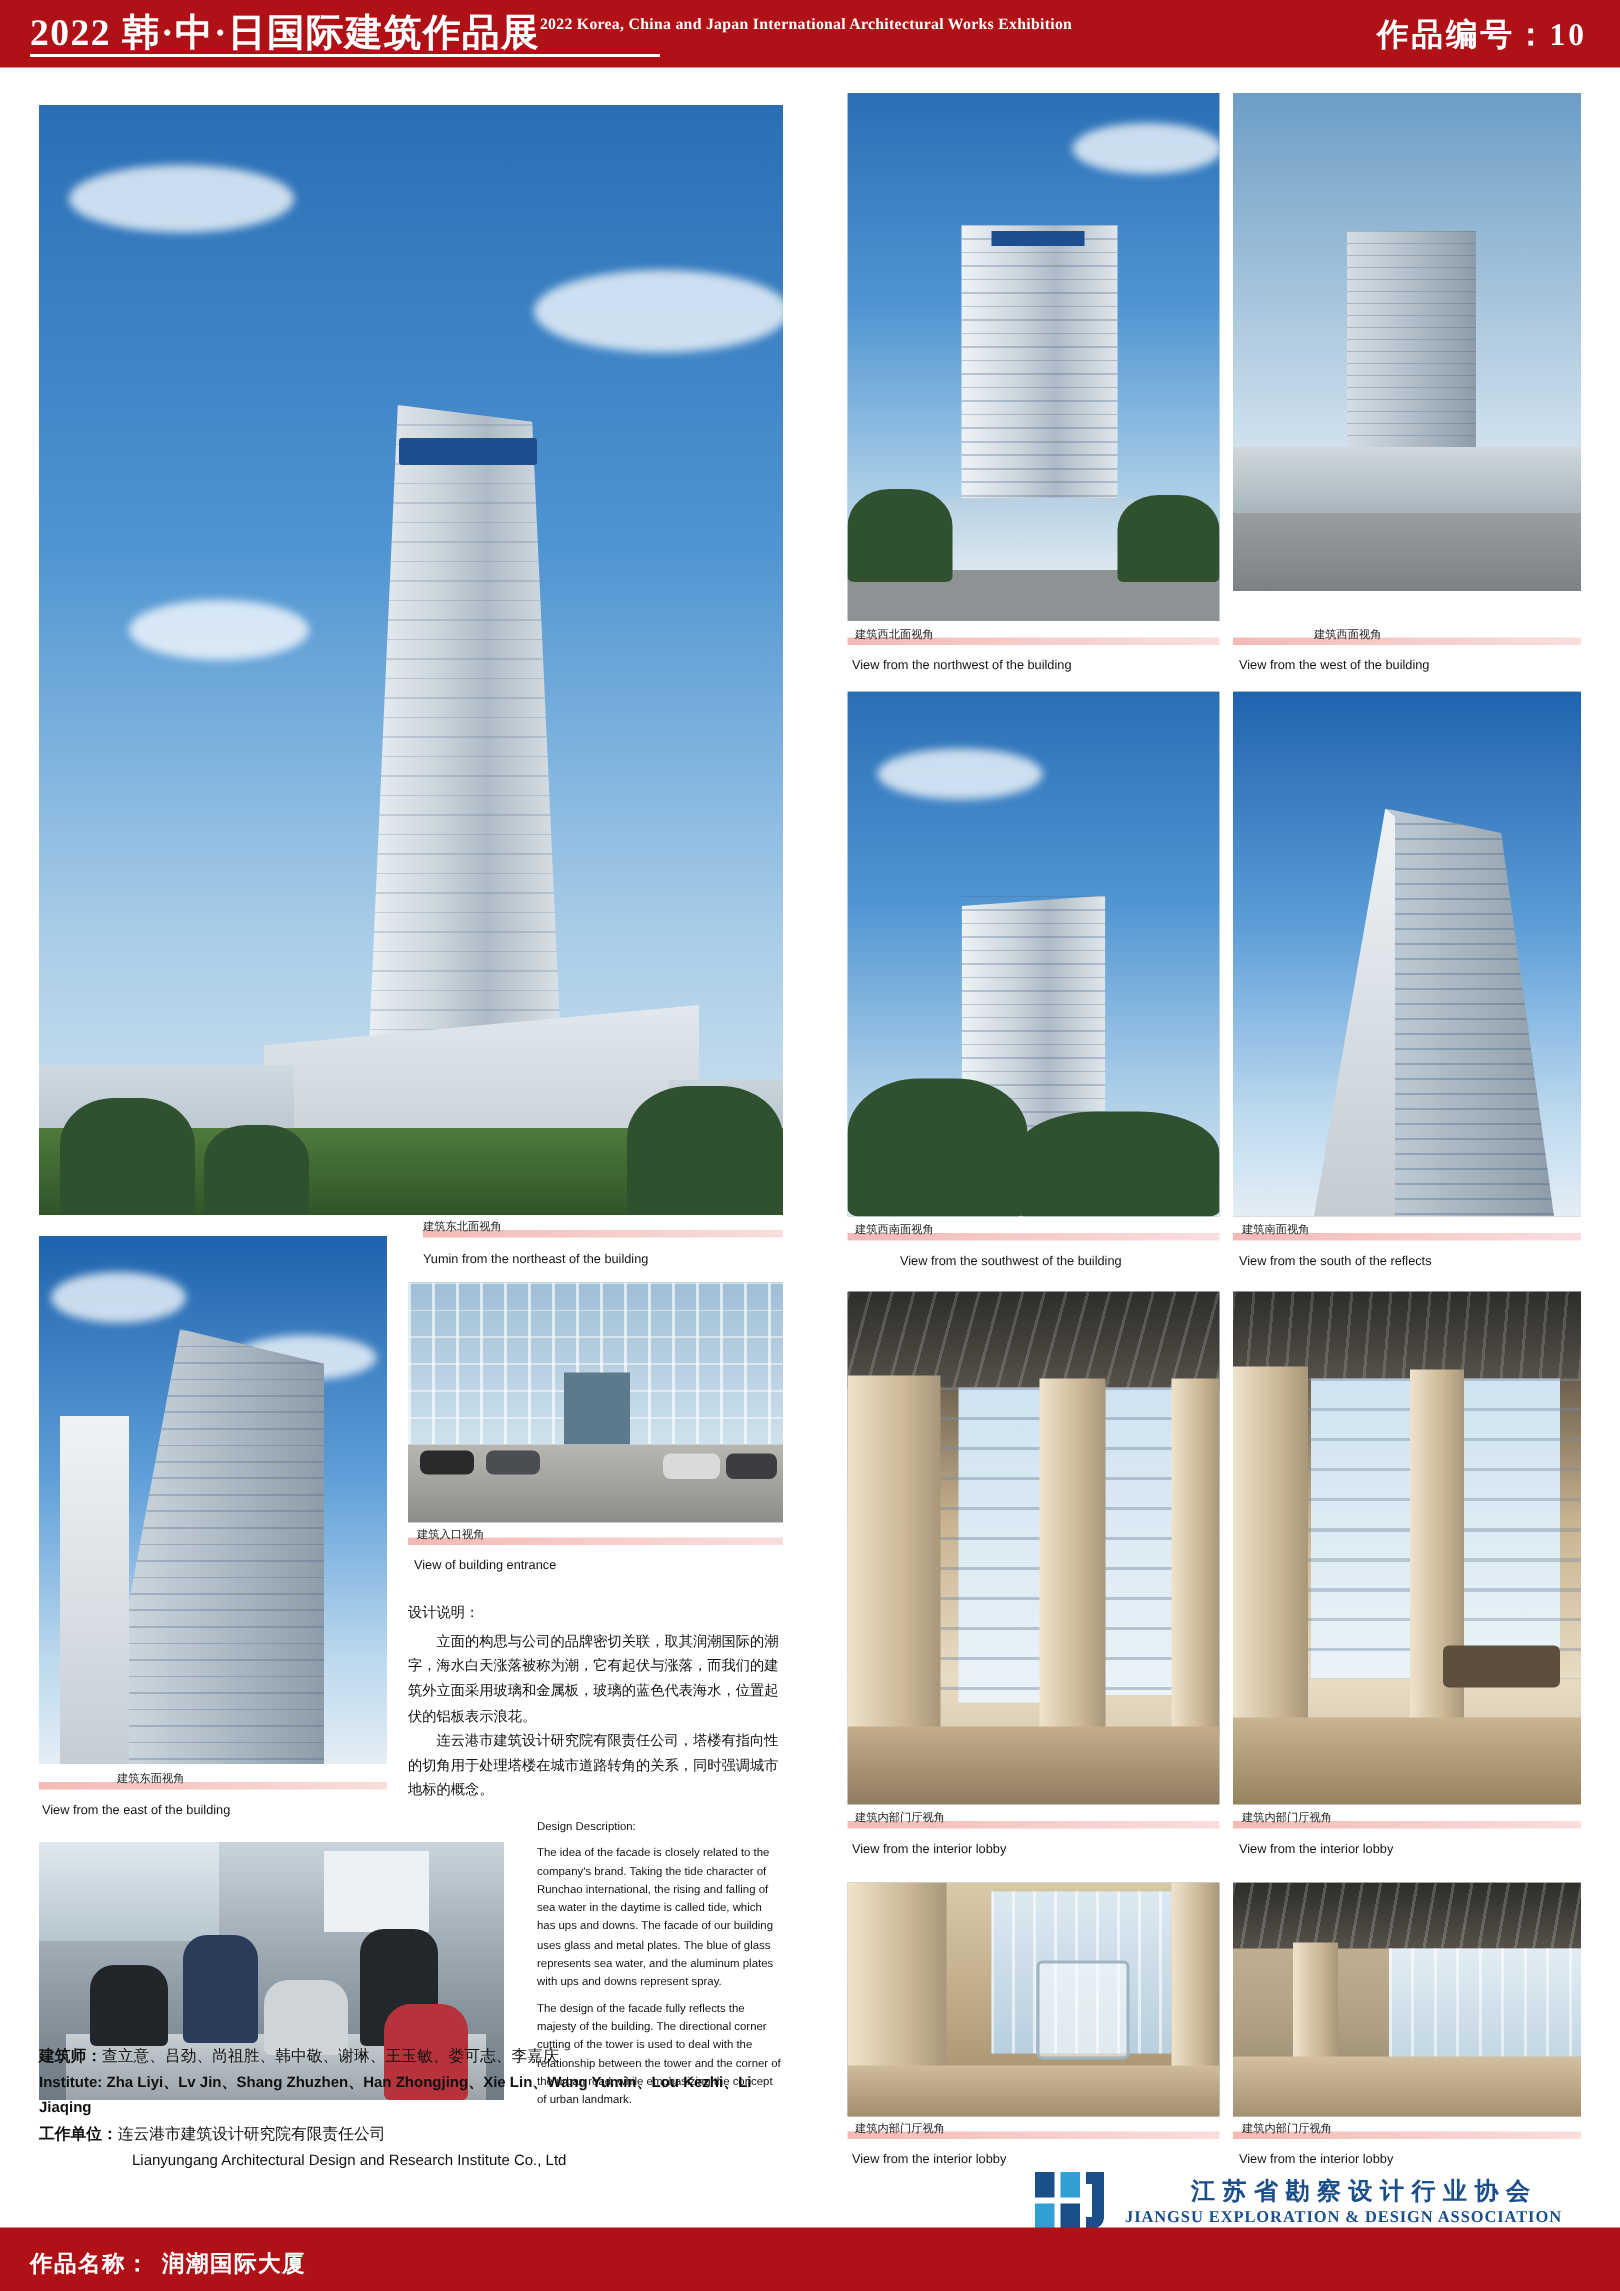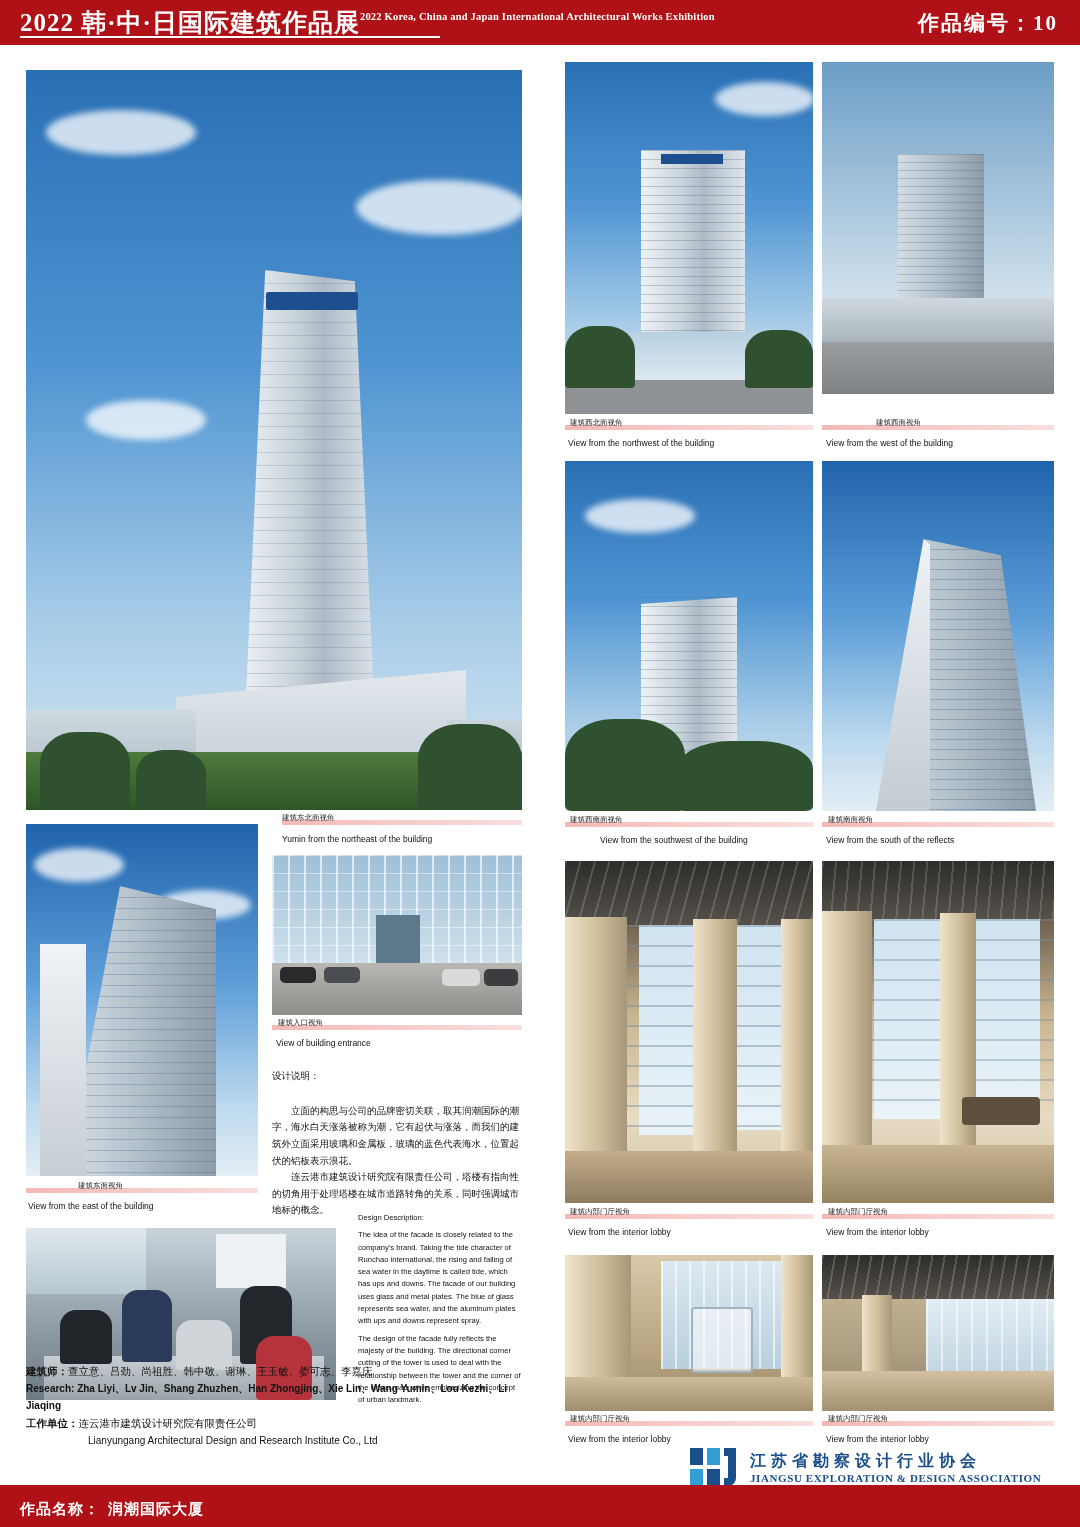--- a/index.html
+++ b/index.html
@@ -67,21 +67,21 @@
   .cn-desc .t{display:block;text-indent:2em;}
   .en-desc{position:absolute;font-size:7.6px;line-height:1.62;color:#111;font-family:"Liberation Sans",sans-serif;}
   .en-desc p{margin:0 0 5px 0;}
   .credits{position:absolute;font-size:10.5px;line-height:1.72;color:#111;font-family:"Liberation Sans",sans-serif;}
   .credits .lbl{font-weight:bold;}
   .credits .en{font-weight:bold;}
   
   .logo{position:absolute;display:flex;align-items:center;gap:10px;}
   .logo-mark{position:relative;width:52px;height:46px;}
   .logo-text{display:flex;flex-direction:column;}
-  .logo-cn{font-size:16px;font-weight:bold;color:#1a4f8a;letter-spacing:5px;font-family:"Liberation Serif",serif;}
+  .logo-cn{font-size:16px;font-weight:bold;color:#1a4f8a;letter-spacing:5px;font-family:"Liberation Serif",serif;margin-left:44px;}
   .logo-en{font-size:11px;font-weight:bold;color:#1a4f8a;letter-spacing:0.6px;font-family:"Liberation Serif",serif;}
 </style>
 </head>
 <body>
 
 <div class="header">
   <div class="header-left">
     <div class="header-cn">2022 韩·中·日国际建筑作品展</div>
     <div class="header-en">2022 Korea, China and Japan International Architectural Works Exhibition</div>
   </div>
@@ -130,21 +130,21 @@
   <div style="position:absolute;left:8px;top:112px;width:36px;height:16px;background:#2a2a2c;border-radius:5px;"></div>
   <div style="position:absolute;left:52px;top:112px;width:36px;height:16px;background:#4a4d52;border-radius:5px;"></div>
   <div style="position:absolute;left:170px;top:114px;width:38px;height:17px;background:#d9dadb;border-radius:5px;"></div>
   <div style="position:absolute;left:212px;top:114px;width:34px;height:17px;background:#3b3d41;border-radius:5px;"></div>
 </div>
 <div class="cap-bar" style="left:272px;top:1025px;width:250px;"></div>
 <div class="cap-cn" style="left:278px;top:1018px;">建筑入口视角</div>
 <div class="cap-en" style="left:276px;top:1038px;">View of building entrance</div>
 
 <div class="cn-desc" style="left:272px;top:1068px;width:252px;">
-  <div style="margin-bottom:18px;">设计说明：</div>
+  <div style="margin-bottom:2px;">设计说明：</div>
   <span class="t">立面的构思与公司的品牌密切关联，取其润潮国际的潮字，海水白天涨落被称为潮，它有起伏与涨落，而我们的建筑外立面采用玻璃和金属板，玻璃的蓝色代表海水，位置起伏的铝板表示浪花。</span>
   <span class="t">连云港市建筑设计研究院有限责任公司，塔楼有指向性的切角用于处理塔楼在城市道路转角的关系，同时强调城市地标的概念。</span>
 </div>
 
 <div class="en-desc" style="left:358px;top:1212px;width:163px;">
   <p>Design Description:</p>
   <p>The idea of the facade is closely related to the company's brand. Taking the tide character of Runchao international, the rising and falling of sea water in the daytime is called tide, which has ups and downs. The facade of our building uses glass and metal plates. The blue of glass represents sea water, and the aluminum plates with ups and downs represent spray.</p>
   <p>The design of the facade fully reflects the majesty of the building. The directional corner cutting of the tower is used to deal with the relationship between the tower and the corner of the urban road, while emphasizing the concept of urban landmark.</p>
 </div>
 
@@ -158,21 +158,21 @@
   <div style="position:absolute;left:150px;top:92px;width:56px;height:50px;background:#cfd4d8;border-radius:16px 16px 4px 4px;"></div>
   <div style="position:absolute;left:214px;top:58px;width:52px;height:78px;background:#23262a;border-radius:16px 16px 4px 4px;"></div>
   <div style="position:absolute;left:230px;top:108px;width:56px;height:64px;background:#b6333b;border-radius:18px 18px 4px 4px;"></div>
 </div>
 
 <div class="credits" style="left:26px;top:1362px;width:500px;">
   <div>
     <span class="lbl">建筑师：</span><span>查立意、吕劲、尚祖胜、韩中敬、谢琳、王玉敏、娄可志、李嘉庆</span>
   </div>
   <div style="font-size:10px;">
-    <span class="en">Research:</span>
+    <span class="en">Institute:</span>
     <span style="font-weight:bold;">Zha Liyi、Lv Jin、Shang Zhuzhen、Han Zhongjing、Xie Lin、Wang Yumin、Lou Kezhi、Li Jiaqing</span>
   </div>
   <div>
     <span class="lbl">工作单位：</span><span>连云港市建筑设计研究院有限责任公司</span>
   </div>
   <div style="font-size:10px;padding-left:62px;">
     <span>Lianyungang Architectural Design and Research Institute Co., Ltd</span>
   </div>
 </div>
 

